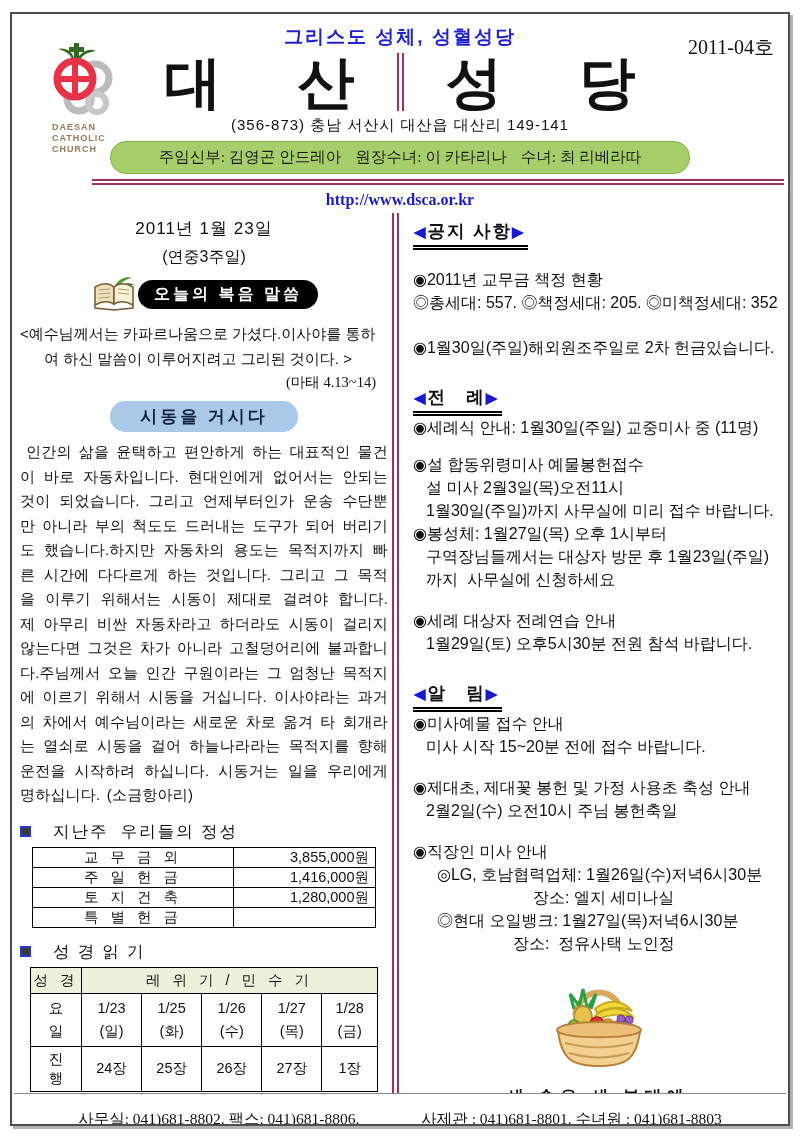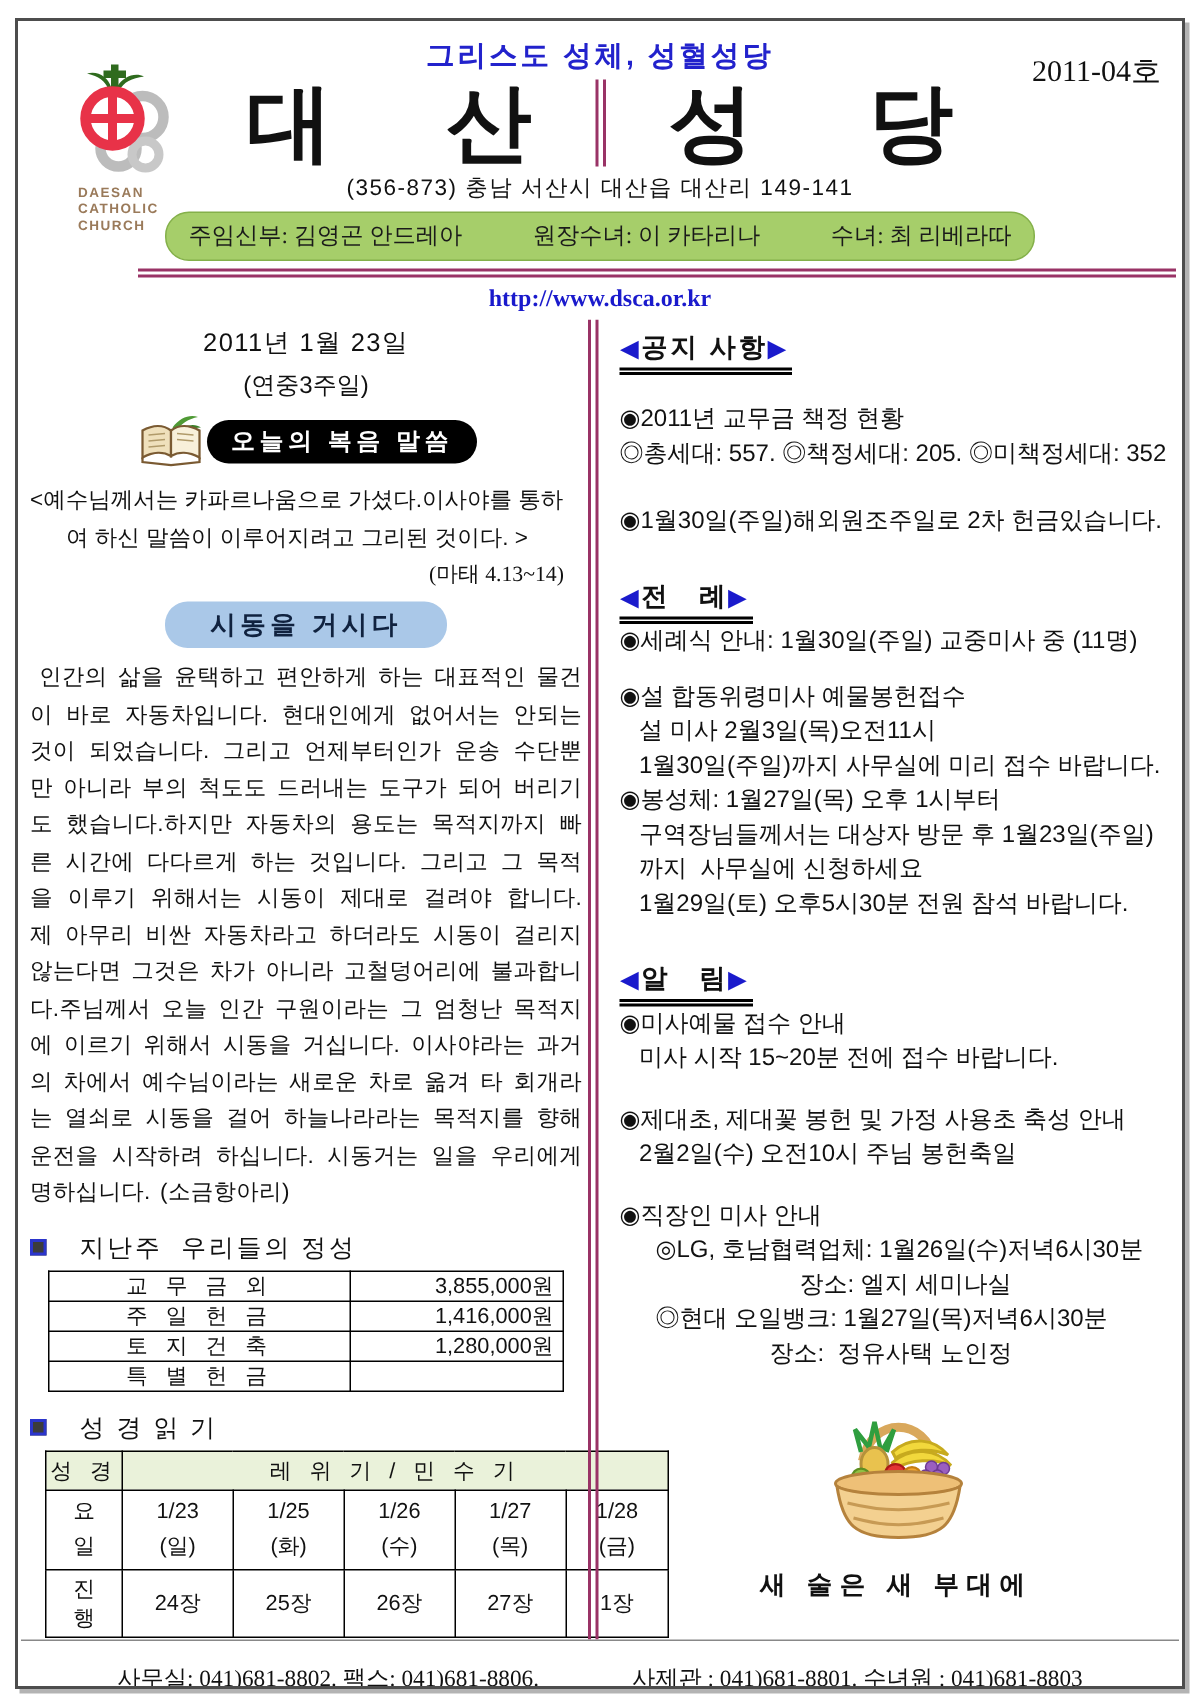--- a/index.html
+++ b/index.html
@@ -23,21 +23,21 @@
   
   .subtitle { text-align:center; margin-top:10px; color:#2222cc;
     font-size:19px; font-weight:bold; letter-spacing:2px; }
   .title-row { display:flex; justify-content:center; align-items:center; margin-top:0; }
   .title-char { font-size:57px; font-weight:bold; margin:0 38px; line-height:64px; }
   .title-divider { width:3px; height:58px; border-left:2px solid #993366;
     border-right:2px solid #993366; margin:0 4px; }
   .address { text-align:center; font-size:15px; letter-spacing:1px; margin-top:2px; }
   .staff-bar {
     width:578px; margin:6px auto 0; background:#a6ce6a; border:1px solid #84b04a;
-    border-radius:16px; padding:5px 0; display:flex; justify-content:center; gap:47px;
+    border-radius:16px; padding:5px 0; display:flex; justify-content:center; gap:14px;
     font-family:"Liberation Serif", serif; font-size:15.5px; color:#1a1a1a;
   }
   .maroon-line { margin:5px 4px 0 80px; height:2px;
     border-top:2px solid #993366; border-bottom:2px solid #993366; }
   .website { text-align:center; margin-top:6px; color:#1a1acc; font-weight:bold;
     font-family:"Liberation Serif", serif; font-size:16px; }
   
   .columns { display:flex; margin-top:4px; height:880px; overflow:hidden; }
   .col-left  { width:368px; padding:0 4px 0 8px; }
   .col-divider { width:3px; border-left:2px solid #993366; border-right:2px solid #993366; }
@@ -59,21 +59,21 @@
     text-indent:6px; letter-spacing:0.2px; word-spacing:2px; }
   .l-heading { display:flex; align-items:center; gap:22px; margin-top:13px;
     font-family:"Liberation Serif", serif; font-size:16.5px; letter-spacing:2px; }
   .sq-bullet { width:7px; height:7px; border:2px solid #2b35cc; background:#3c3c3c; flex:none; }
   table { border-collapse:collapse; }
   .offer-table { margin:4px 0 0 12px; width:344px; font-size:14.5px; }
   .offer-table td { border:1px solid #000; height:17px; padding:0 6px; }
   .offer-table .head td { background:#f7e3e3; text-align:center; letter-spacing:2px; }
   .offer-table .type-cell { text-align:center; letter-spacing:4px; width:188px; }
   .offer-table .amount-cell { text-align:right; }
-  .bible-table { margin:4px 0 0 10px; width:416px; font-size:14.5px; text-align:center; }
+  .bible-table { margin:4px 0 0 10px; width:348px; font-size:14.5px; text-align:center; }
   .bible-table td { border:1px solid #000; padding:1px 0; }
   .bible-table .bt-head td { background:#eaf2da; letter-spacing:4px; height:23px; }
   .bible-table .bt-label { width:50px; }
   .bible-table .day-row td { line-height:23px; padding:3px 0; }
   .bible-table .prog-row td { height:42px; }
   
   .r-title { margin-top:6px; }
   .r-title-inner { display:inline-block; border-bottom:5px double #000;
     padding:0 3px 2px 1px; font-family:"Liberation Serif", serif; font-size:17.5px;
     font-weight:bold; letter-spacing:2px; }
@@ -259,20 +259,21 @@
       <div class="r-title mt26">
         <span class="r-title-inner"><span class="arrow">◀</span><span>전&nbsp;&nbsp;&nbsp;례</span><span class="arrow">▶</span></span>
       </div>
       <div class="r-line">◉세례식 안내: 1월30일(주일) 교중미사 중 (11명)</div>
       <div class="r-line mt14">◉설 합동위령미사 예물봉헌접수</div>
       <div class="r-line ind1">설 미사 2월3일(목)오전11시</div>
       <div class="r-line ind1">1월30일(주일)까지 사무실에 미리 접수 바랍니다.</div>
       <div class="r-line">◉봉성체: 1월27일(목) 오후 1시부터</div>
       <div class="r-line ind1">구역장님들께서는 대상자 방문 후 1월23일(주일)</div>
       <div class="r-line ind1">까지&nbsp; 사무실에 신청하세요</div>
+      <div class="r-line mt18">◉세례 대상자 전례연습 안내</div>
       <div class="r-line ind1">1월29일(토) 오후5시30분 전원 참석 바랍니다.</div>
 
       <div class="r-title mt26">
         <span class="r-title-inner"><span class="arrow">◀</span><span>알&nbsp;&nbsp;&nbsp;림</span><span class="arrow">▶</span></span>
       </div>
       <div class="r-line">◉미사예물 접수 안내</div>
       <div class="r-line ind1">미사 시작 15~20분 전에 접수 바랍니다.</div>
       <div class="r-line mt18">◉제대초, 제대꽃 봉헌 및 가정 사용초 축성 안내</div>
       <div class="r-line ind1">2월2일(수) 오전10시 주님 봉헌축일</div>
       <div class="r-line mt18">◉직장인 미사 안내</div>

